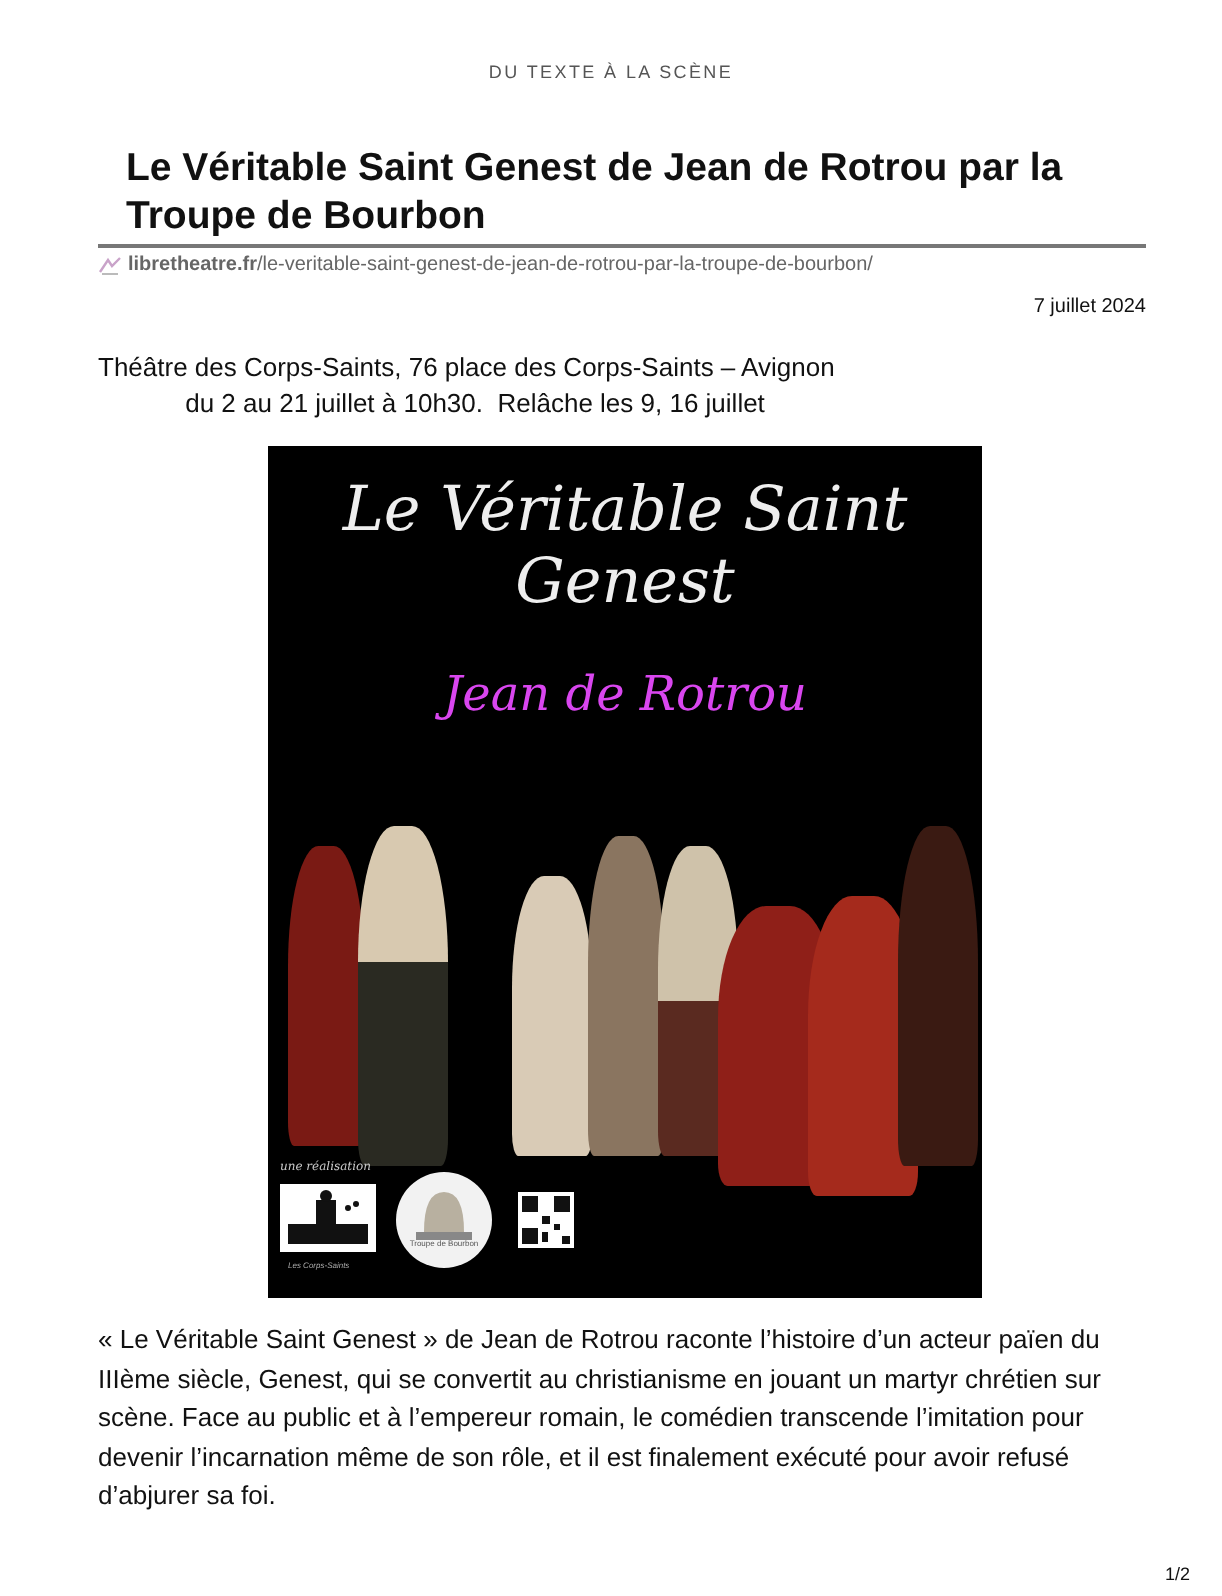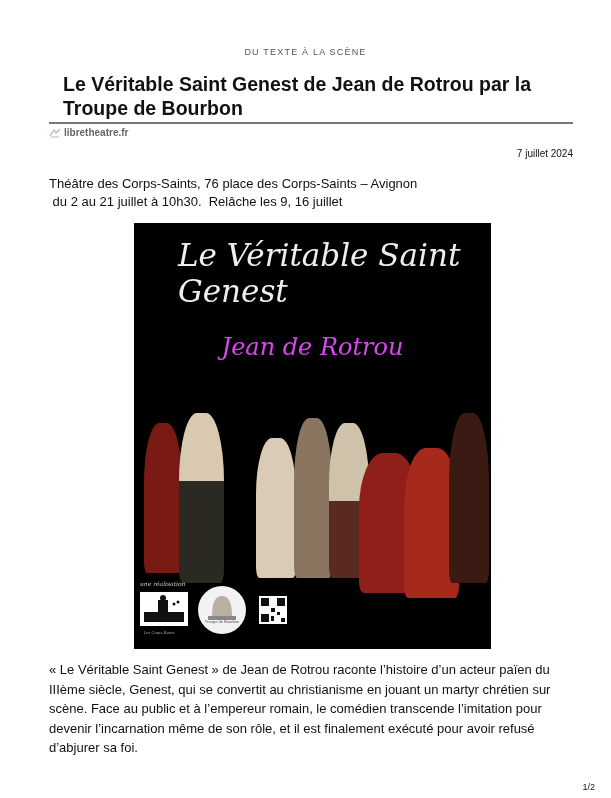--- a/index.html
+++ b/index.html
@@ -1,30 +1,30 @@
 <!DOCTYPE html>
 <html><head>
 <meta charset="utf-8">
 <style>
   html, body { margin:0; padding:0; background:#ffffff; }
   body { width:611px; height:798px; position:relative; overflow:hidden; font-family:"Liberation Sans", sans-serif; color:#111; }
   .logo { position:absolute; left:0; width:611px; top:30px; text-align:center; }
   .logo-main { font-family:"DejaVu Sans", sans-serif; font-weight:bold; font-size:17px; letter-spacing:0.5px; line-height:18px; }
   .logo-libre { color:#666; }
   .logo-theatre { color:#b7565a; }
-  .logo-tag { font-size:9px; letter-spacing:1.2px; color:#555; margin-top:17px; }
+  .logo-tag { font-size:9px; letter-spacing:1.2px; color:#555; margin-top:1px; }
   .title { position:absolute; left:63px; top:72px; width:520px; font-size:19.5px; font-weight:bold; line-height:24px; color:#111; }
   .rule { position:absolute; left:49px; top:122px; width:524px; height:2px; background:#777; }
   .url-row { position:absolute; left:49px; top:127px; font-size:10px; color:#666; display:flex; align-items:center; }
   .url-row .fav { width:12px; height:10px; margin-right:3px; }
   .url-row b { font-weight:bold; color:#666; }
   .date { position:absolute; right:38px; top:148px; font-size:10px; color:#111; }
   .venue { position:absolute; left:49px; top:175px; font-size:13px; line-height:18px; color:#111; }
   .poster { position:absolute; left:134px; top:223px; width:357px; height:426px; background:#000; overflow:hidden; }
-  .poster-title { position:absolute; top:14px; width:100%; text-align:left; font-family:"DejaVu Serif", serif; font-style:italic; font-size:31px; color:#eee;padding-left:44px; }
+  .poster-title { position:absolute; top:14px; width:100%; text-align:center; font-family:"DejaVu Serif", serif; font-style:italic; font-size:31px; color:#eee; }
   .poster-author { position:absolute; top:110px; width:100%; text-align:center; font-family:"DejaVu Serif", serif; font-style:italic; font-size:24px; color:#d946ef; }
   .stage { position:absolute; left:0; top:170px; width:357px; height:205px; }
   .fig { position:absolute; border-radius:40% 40% 8% 8%; }
   .poster-footer { position:absolute; left:0; top:355px; width:357px; height:71px; }
   .realisation { position:absolute; left:6px; top:2px; font-family:"DejaVu Serif", serif; font-style:italic; font-size:6px; color:#ccc; }
   .badge-left { position:absolute; left:6px; top:14px; width:48px; height:34px; background:#fff; }
   .badge-circle { position:absolute; left:64px; top:8px; width:48px; height:48px; border-radius:50%; background:#f2f2f2; }
   .badge-circle-label { position:absolute; top:33px; width:100%; text-align:center; font-size:4px; color:#555; }
   .badge-qr { position:absolute; left:125px; top:18px; width:28px; height:28px; background:#fff; }
   .caption-small { position:absolute; left:10px; top:52px; font-size:4px; color:#aaa; font-style:italic; }
@@ -40,27 +40,28 @@
 
 <div class="title">Le Véritable Saint Genest de Jean de Rotrou par la Troupe de Bourbon</div>
 <div class="rule"></div>
 
 <div class="url-row">
   <svg class="fav" viewBox="0 0 12 10">
     <path d="M1 8 L5 2 L7 5 L11 1" stroke="#c9a3c9" stroke-width="1.2" fill="none"></path>
     <path d="M2 9 L10 9" stroke="#bbb" stroke-width="1"></path>
   </svg>
   <b>libretheatre.fr</b>
+    <span>/le-veritable-saint-genest-de-jean-de-rotrou-par-la-troupe-de-bourbon/</span>
 </div>
 
 <div class="date">7 juillet 2024</div>
 
 <div class="venue">
   <div>Théâtre des Corps-Saints, 76 place des Corps-Saints – Avignon</div>
-  <div style="white-space:pre;"> du 2 au 21 juillet à 10h30.  Relâche les 9, 16 juillet</div>
+  <div style="white-space:pre;margin-left:40px;"> du 2 au 21 juillet à 10h30.  Relâche les 9, 16 juillet</div>
 </div>
 
 <div class="poster">
   <div class="poster-title">Le Véritable Saint Genest</div>
   <div class="poster-author">Jean de Rotrou</div>
   <div class="stage">
     <div class="fig" style="left:10px;top:30px;width:38px;height:150px;background:#7a1a14;"></div>
     <div class="fig" style="left:45px;top:20px;width:45px;height:170px;background:linear-gradient(#d8c9b0 0 40%, #2a2a22 40%);"></div>
     <div class="fig" style="left:122px;top:45px;width:40px;height:140px;background:#d9cbb6;"></div>
     <div class="fig" style="left:160px;top:25px;width:38px;height:160px;background:#8a7560;"></div>

